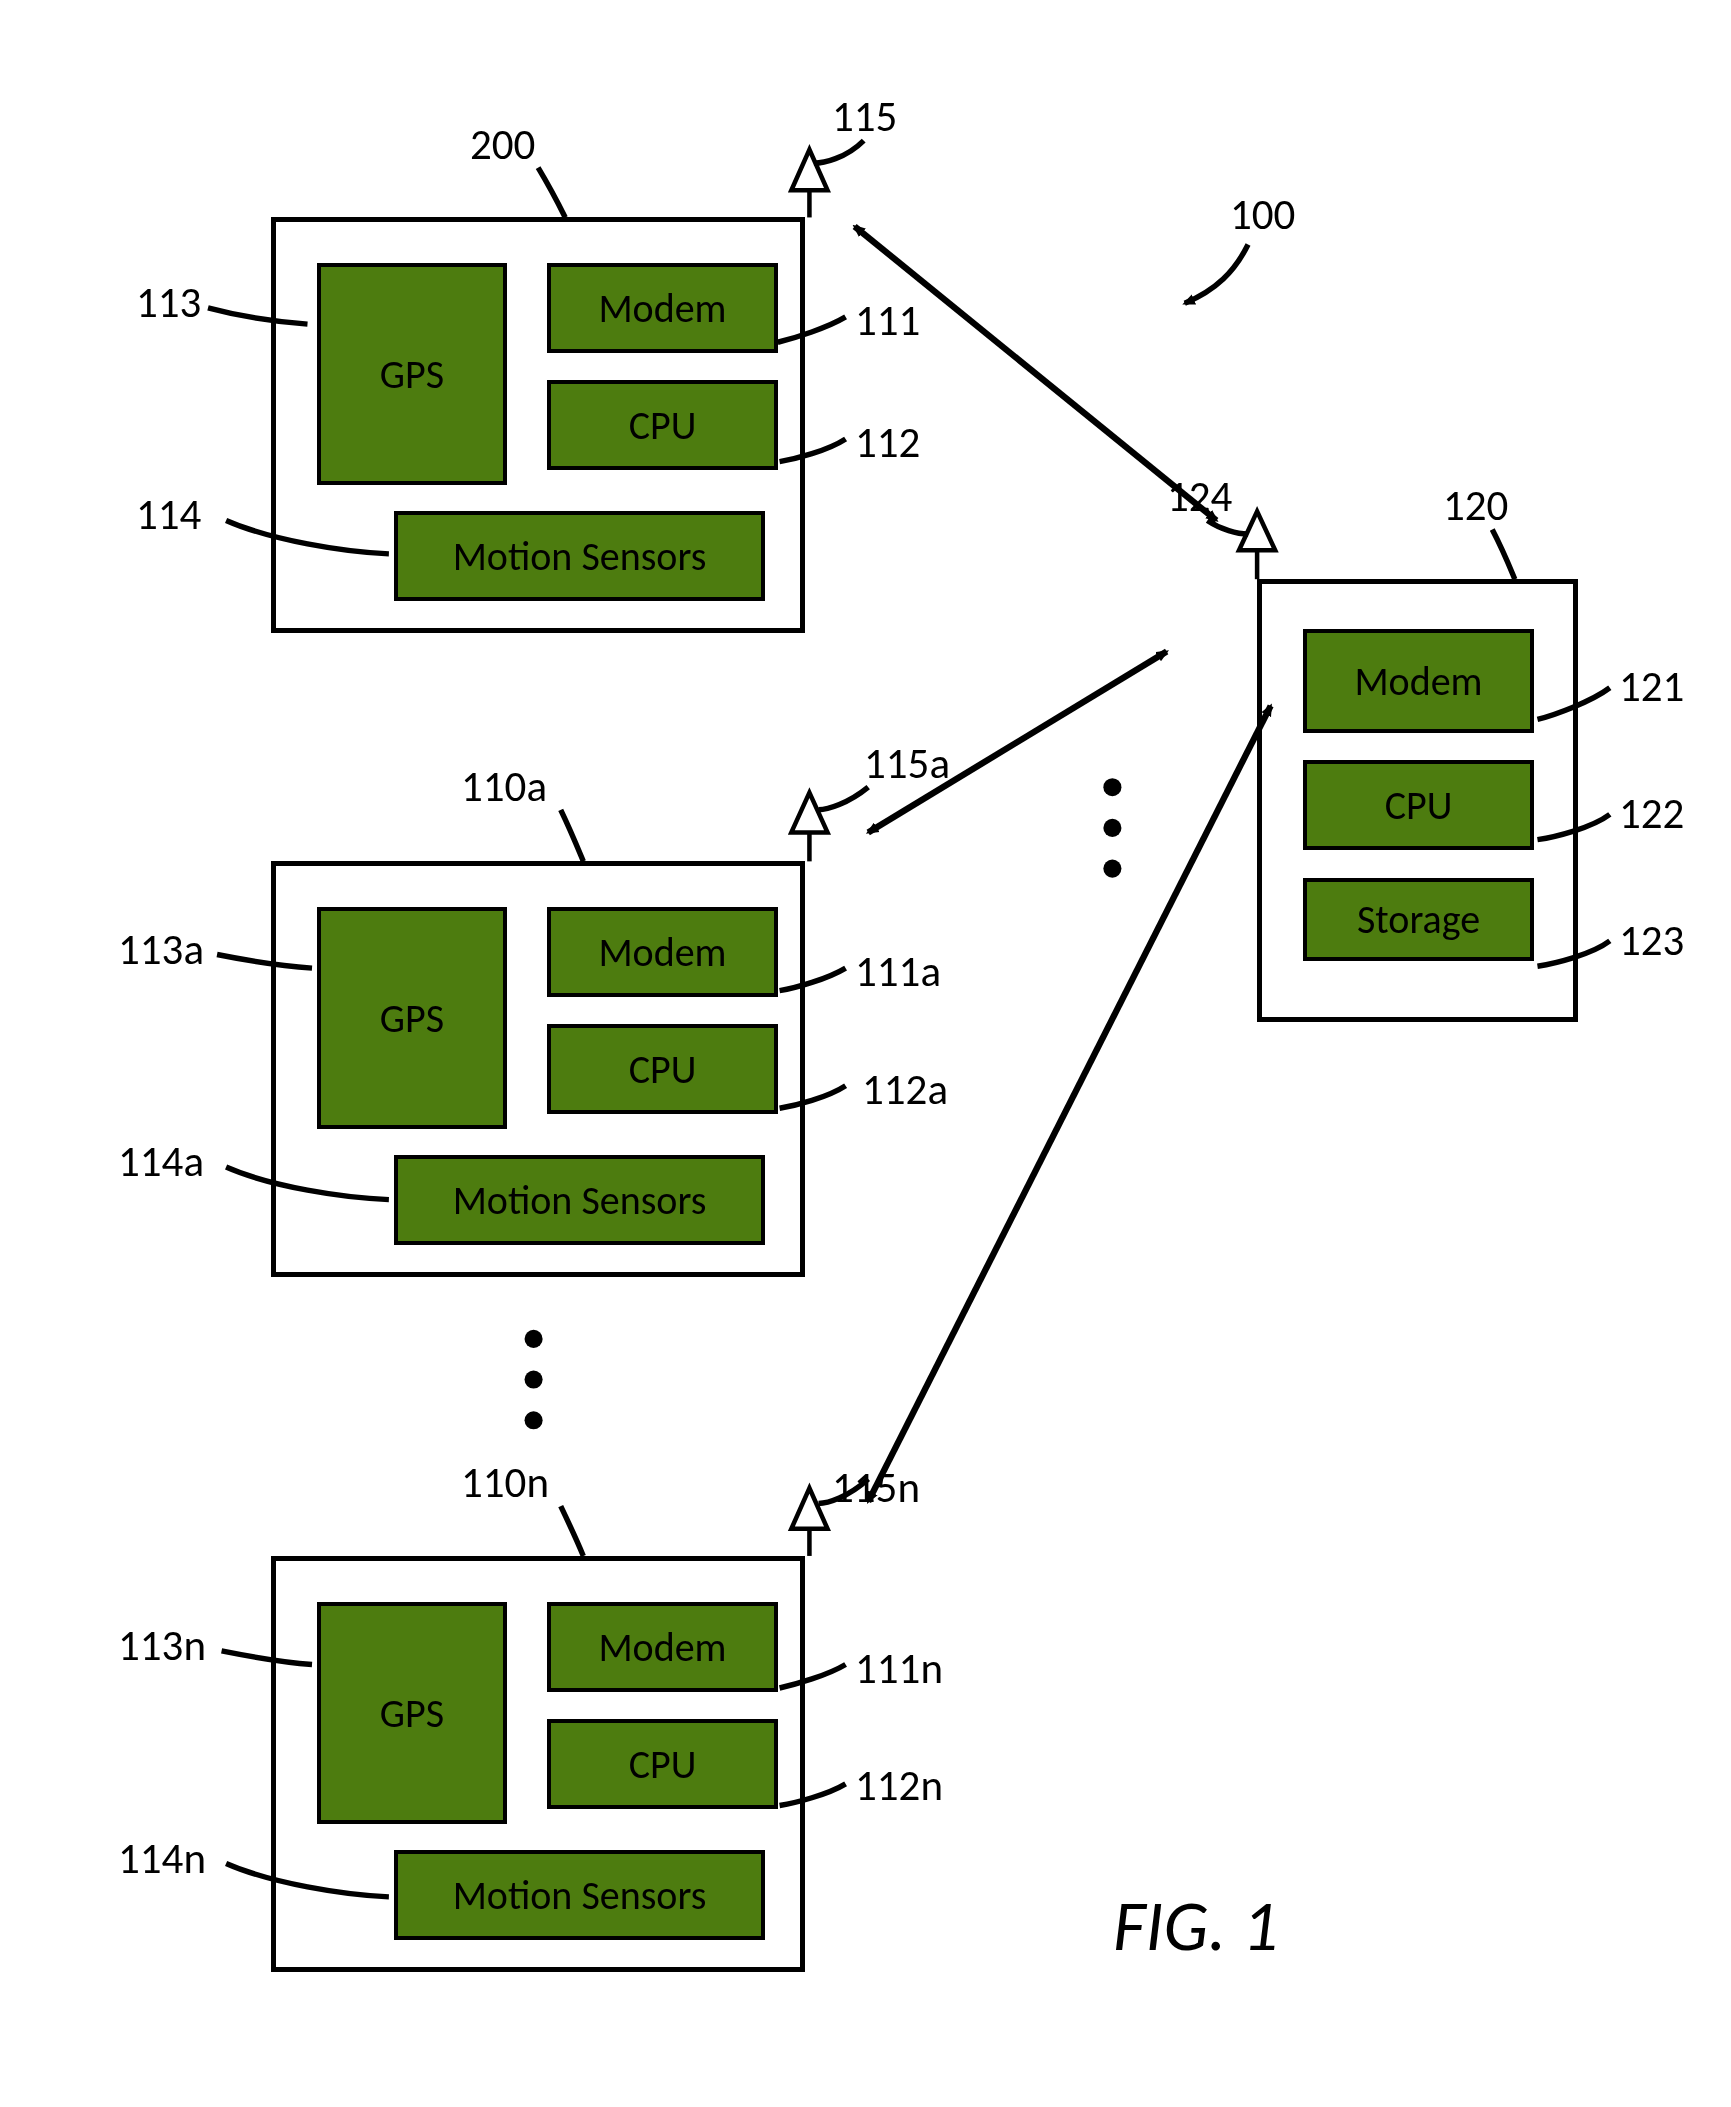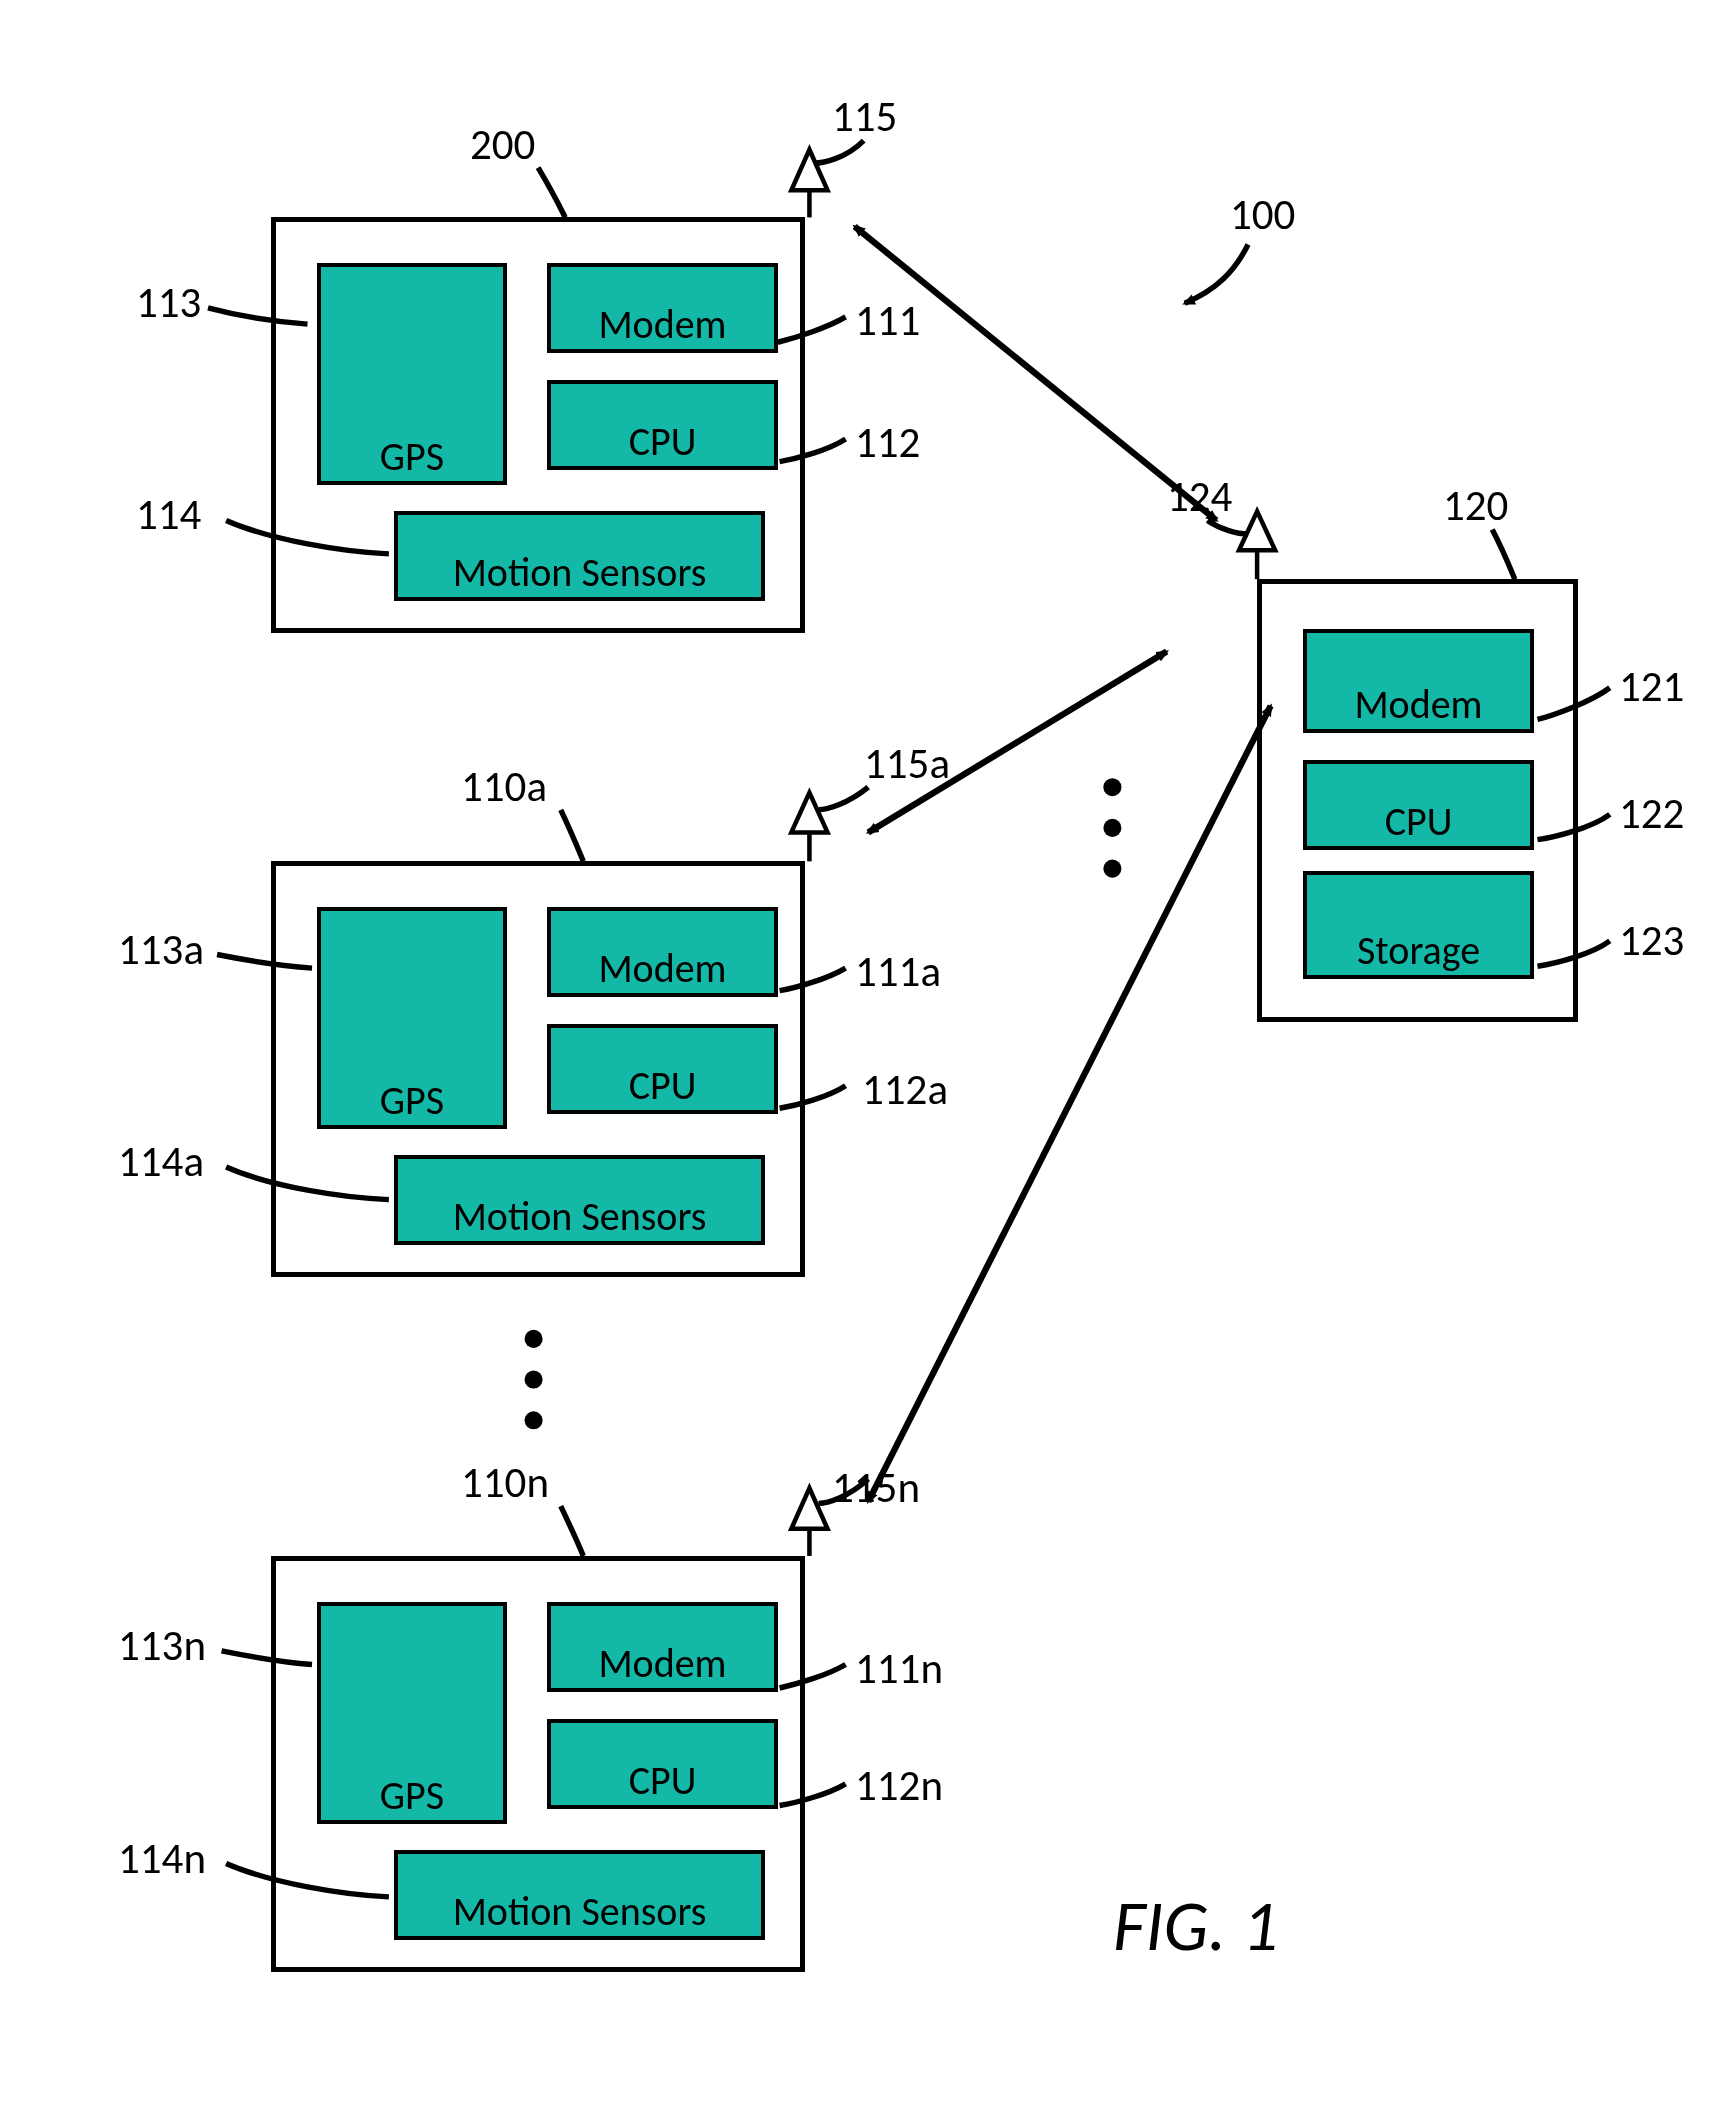--- a/index.html
+++ b/index.html
@@ -30,23 +30,23 @@
   .box-outer {
     position: absolute;
     border: 5.4px solid #000;
     box-sizing: border-box;
     background: #fff;
   }
   .box-inner {
     position: absolute;
     border: 4.5px solid #000;
     box-sizing: border-box;
-    background: #14b8a6;
+    background: #4d7c0f;
     display: flex;
-    align-items: flex-end;
+    align-items: center;
     justify-content: center;
     font-size: 40px;
   }
   svg.overlay {
     position: absolute;
     left: 0;
     top: 0;
     width: 1731px;
     height: 2108px;
     pointer-events: none;
@@ -102,21 +102,21 @@
       </div>
   </div>
 
   <div class="box-outer" style="left:1257px; top:579px; width:321px; height:443px;">
     <div class="box-inner" style="left:41px; top:45px; width:231px; height:104px;">
         <span>Modem</span>
       </div>
     <div class="box-inner" style="left:41px; top:176px; width:231px; height:90px;">
         <span>CPU</span>
       </div>
-    <div class="box-inner" style="left:41px; top:287px; width:231px; height:108px;">
+    <div class="box-inner" style="left:41px; top:294px; width:231px; height:83px;">
         <span>Storage</span>
       </div>
   </div>
 
   <span class="label" style="left:1230px; top:188px;">100</span>
 
   <span class="label" style="left:470px;  top:118px;">200</span>
   <span class="label" style="left:832px;  top:90px;">115</span>
   <span class="label" style="left:136px;  top:276px;">113</span>
   <span class="label" style="left:855px;  top:294px;">111</span>

